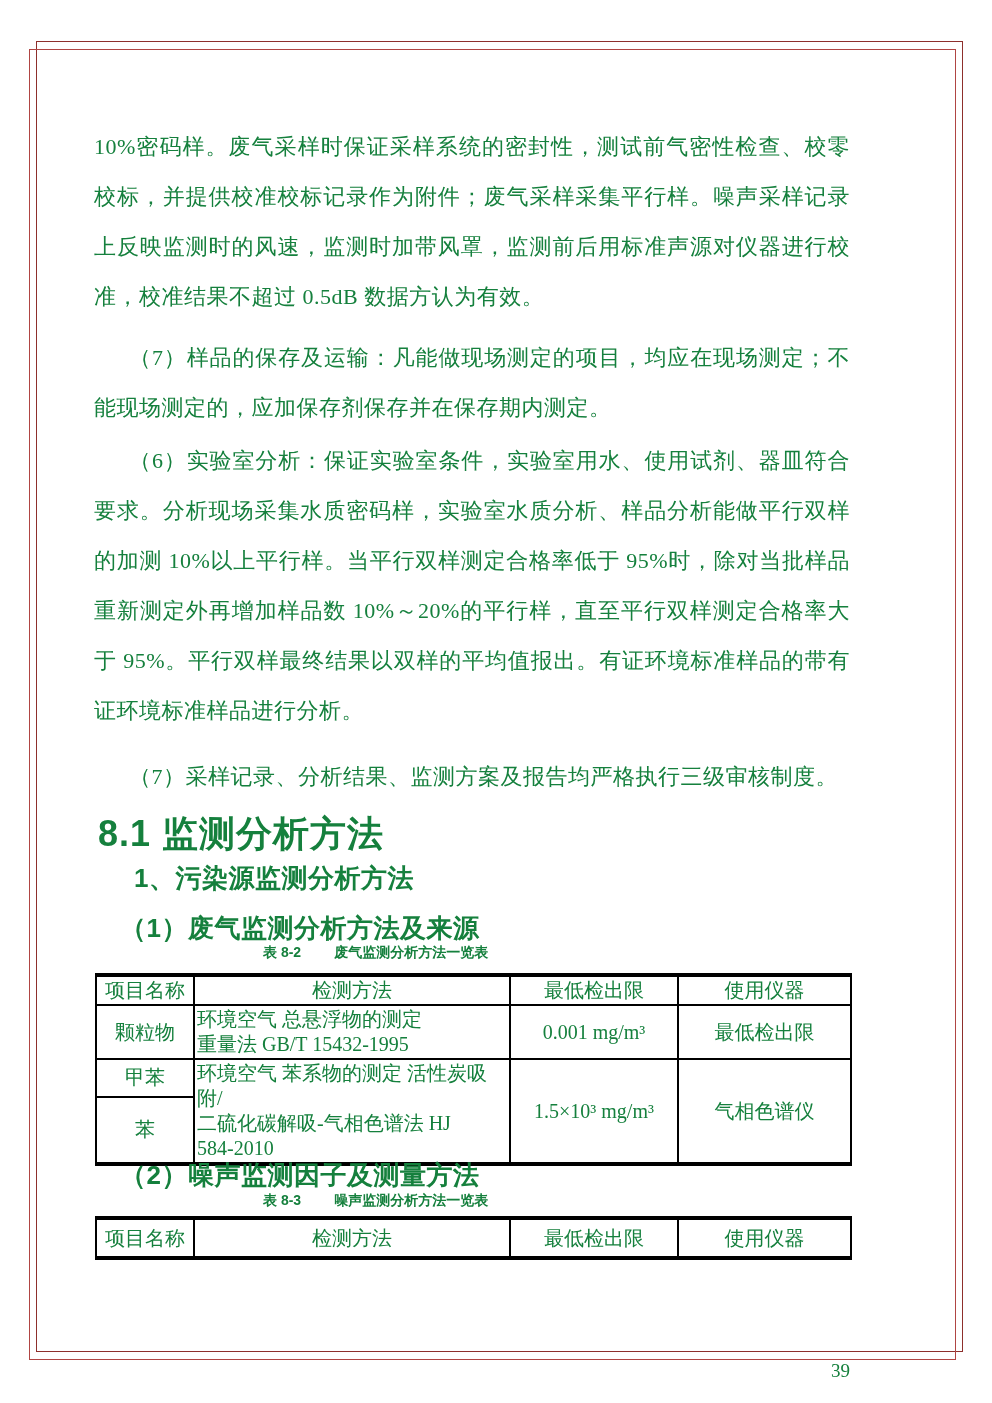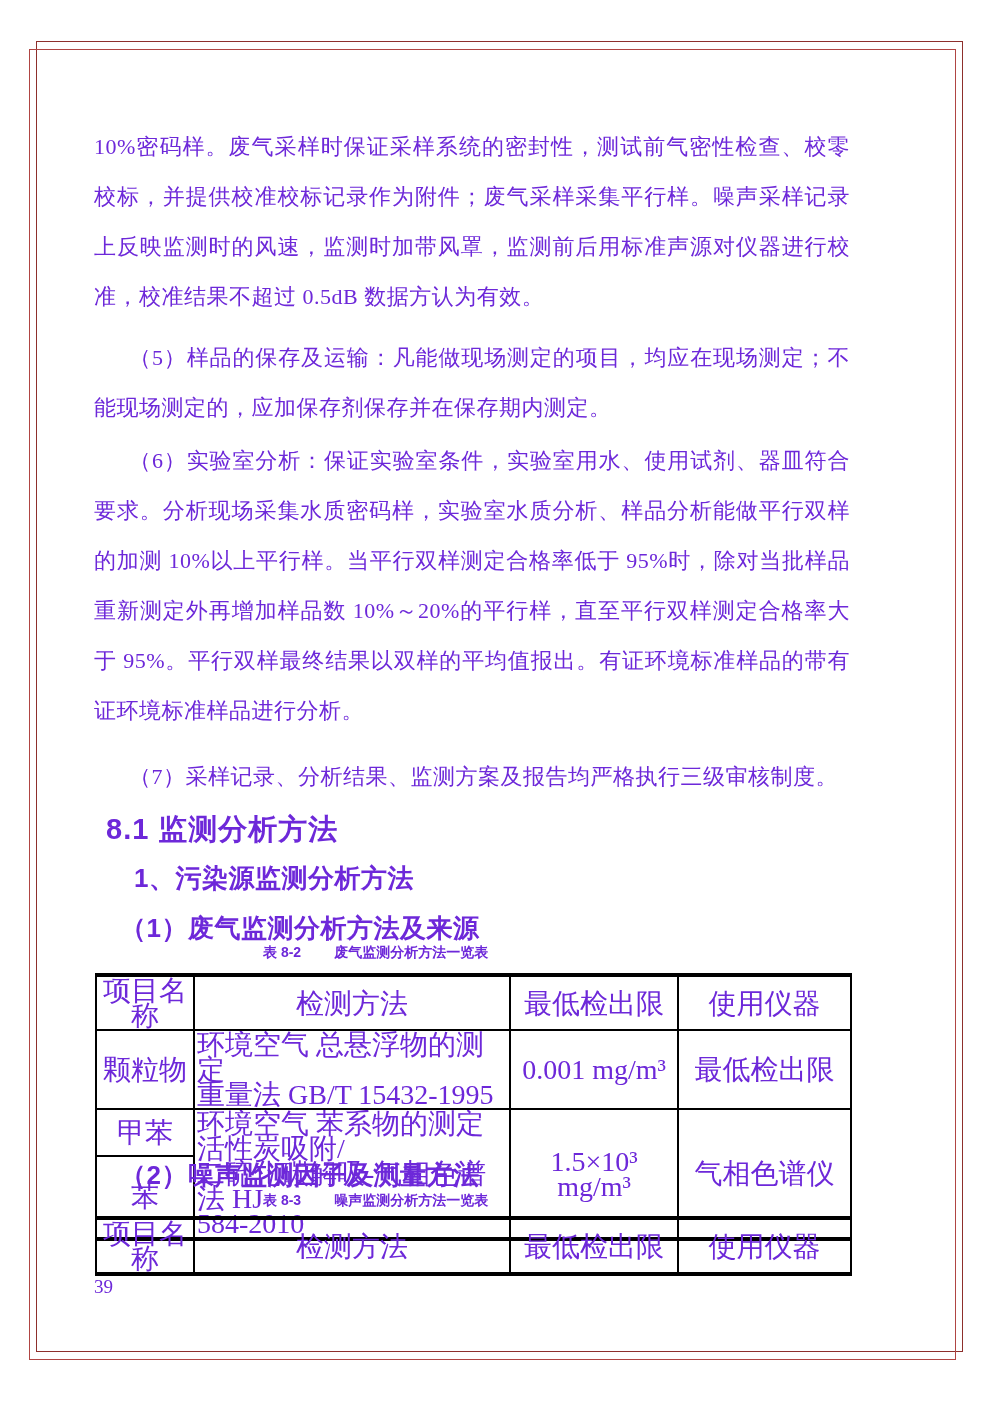--- a/index.html
+++ b/index.html
@@ -2,21 +2,21 @@
 <html><head>
 <meta charset="utf-8">
 <style>
   html, body { margin: 0; padding: 0; background: #fff; }
   .page {
     position: relative;
     width: 992px;
     height: 1403px;
     background: #fff;
     font-family: "Liberation Serif", "DejaVu Serif", serif;
-    color: #6d28d9;
+    color: #15803d;
     overflow: hidden;
   }
   
   .frame { position: absolute; background: transparent; }
   .frame-a {
     left: 36px; top: 41px; width: 925px; height: 1309px;
     border: 1.5px solid #8e2f2c;
   }
   .frame-b {
     left: 29px; top: 49px; width: 925px; height: 1309px;
@@ -24,67 +24,67 @@
   }
   .content { position: absolute; left: 94px; top: 0; width: 756px; }
   .para {
     position: absolute; left: 0; width: 756px;
     font-size: 22px; line-height: 50px;
     text-align: justify; letter-spacing: 0.5px;
     margin: 0;
   }
   .indent { text-indent: 35px; }
   .h-main {
-    position: absolute; left: 12px; margin: 0;
+    position: absolute; left: 4px; margin: 0;
     font-family: "Liberation Sans", "DejaVu Sans", sans-serif;
-    font-size: 29px; font-weight: bold; letter-spacing: 1px;
+    font-size: 36px; font-weight: bold; letter-spacing: 1px;
   }
   .h-sub {
     position: absolute; margin: 0;
     font-family: "Liberation Sans", "DejaVu Sans", sans-serif;
     font-size: 26px; font-weight: bold; letter-spacing: 0.5px;
   }
   .tbl-title {
     position: absolute; left: 8px; width: 756px; margin: 0;
     font-family: "Liberation Sans", "DejaVu Sans", sans-serif;
     font-size: 14px; font-weight: bold;
     padding-left: 161px; box-sizing: border-box;
   }
   .tbl-title .tbl-label { margin-right: 33px; }
   table.doc-table {
     position: absolute; left: 1px; width: 755px;
     border-collapse: collapse; table-layout: fixed;
-    font-size: 28px;
+    font-size: 20px;
   }
   table.doc-table td {
     border: 2px solid #000;
     text-align: center; vertical-align: middle;
     padding: 1px 2px; line-height: 25px;
     overflow: hidden;
   }
   table.doc-table tr.outer-top td { border-top: 4px solid #000; }
   table.doc-table tr.outer-bottom td, table.doc-table td.outer-bottom { border-bottom: 4px solid #000; }
   .method-line { text-align: left; }
   .page-num {
-    position: absolute; left: 0; width: 756px; top: 1276px;
-    text-align: left; font-size: 19px;
+    position: absolute; left: 0; width: 756px; top: 1360px;
+    text-align: right; font-size: 19px;
   }
 </style>
 </head>
 <body>
 
 <div class="page">
   <div class="frame frame-a"></div>
   <div class="frame frame-b"></div>
 
   <div class="content">
 
     <p class="para" style="top:122px">10%密码样。废气采样时保证采样系统的密封性，测试前气密性检查、校零校标，并提供校准校标记录作为附件；废气采样采集平行样。噪声采样记录上反映监测时的风速，监测时加带风罩，监测前后用标准声源对仪器进行校准，校准结果不超过 0.5dB 数据方认为有效。</p>
 
-    <p class="para indent" style="top:333px">（5）样品的保存及运输：凡能做现场测定的项目，均应在现场测定；不能现场测定的，应加保存剂保存并在保存期内测定。</p>
+    <p class="para indent" style="top:333px">（7）样品的保存及运输：凡能做现场测定的项目，均应在现场测定；不能现场测定的，应加保存剂保存并在保存期内测定。</p>
 
     <p class="para indent" style="top:436px">（6）实验室分析：保证实验室条件，实验室用水、使用试剂、器皿符合要求。分析现场采集水质密码样，实验室水质分析、样品分析能做平行双样的加测 10%以上平行样。当平行双样测定合格率低于 95%时，除对当批样品重新测定外再增加样品数 10%～20%的平行样，直至平行双样测定合格率大于 95%。平行双样最终结果以双样的平均值报出。有证环境标准样品的带有证环境标准样品进行分析。</p>
 
     <p class="para indent" style="top:752px">（7）采样记录、分析结果、监测方案及报告均严格执行三级审核制度。</p>
 
     <h2 class="h-main" style="top:810px">8.1 监测分析方法</h2>
 
     <h3 class="h-sub" style="top:861px; left:40px">1、污染源监测分析方法</h3>
 
     <h3 class="h-sub" style="top:911px; left:26px">（1）废气监测分析方法及来源</h3>

